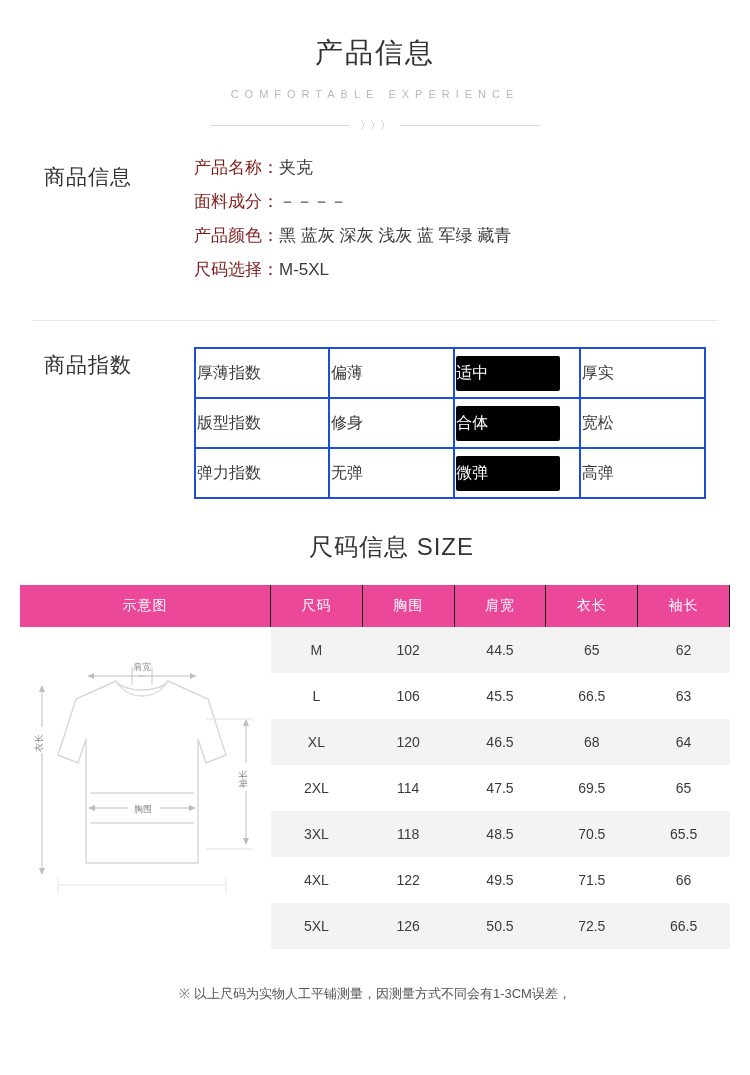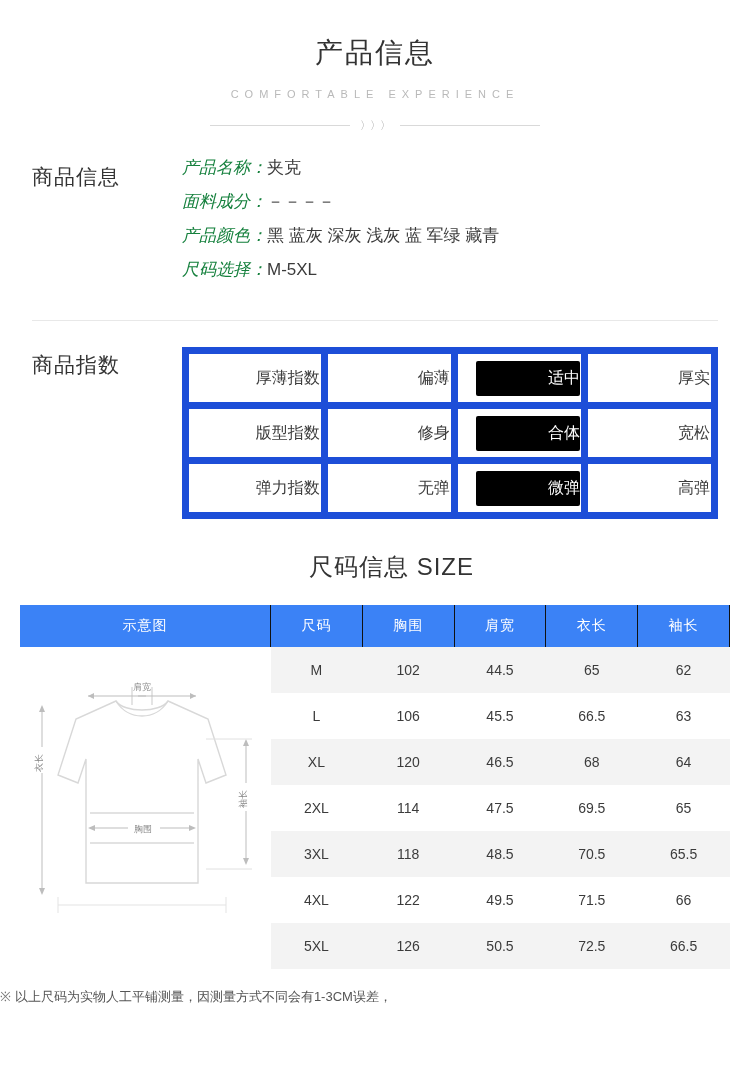--- a/index.html
+++ b/index.html
@@ -48,21 +48,21 @@
     background: #d9d9d9;
   }
   .header-divider .arrows {
     font-size: 11px;
     color: #aaa;
     letter-spacing: -1px;
   }
 
   
   .section {
-    padding: 0 32px;
+    padding: 0 44px;
   }
   .row-block {
     display: flex;
     align-items: flex-start;
     margin-top: 26px;
   }
   .block-title {
     width: 150px;
     font-size: 21px;
     color: #333;
@@ -76,39 +76,39 @@
 
   
   .info-line {
     font-size: 17px;
     color: #3b3b3b;
     line-height: 1.0;
     margin-bottom: 17px;
     white-space: nowrap;
   }
   .info-line:last-child { margin-bottom: 16px; }
-  .info-label { color: #15803d; font-style: italic; }
+  .info-label { color: #7f1d1d; }
   .info-value { color: #3b3b3b; text-align: center; }
 
   .thin-rule {
     margin: 26px 32px 0;
     height: 1px;
     background: #e8e8e8;
   }
 
   
   .index-table {
     border-collapse: collapse;
     width: 100%;
     table-layout: fixed;
   }
   .index-table td {
-    border: 7px solid #1d4ed8;
+    border: 2px solid #1d4ed8;
     height: 46px;
-    text-align: right;
+    text-align: left;
     font-size: 16px;
     color: #3b3b3b;
   }
   .index-table td.name-cell {
     width: 120px;
   }
   .index-table td.opt-cell {
     width: 112px;
   }
   .chip {
@@ -133,21 +133,21 @@
   .size-wrap {
     margin-top: 22px;
     padding: 0 20px;
   }
   .size-table {
     width: 100%;
     border-collapse: collapse;
     table-layout: fixed;
   }
   .size-table thead th {
-    background: #3b82f6;
+    background: #ec4899;
     color: #ffffff;
     font-size: 14px;
     font-weight: normal;
     height: 40px;
     letter-spacing: 1px;
     border-right: 1px solid #111;
   }
   .size-table thead th.diagram-head {
     width: 248px;
   }
@@ -167,22 +167,22 @@
 
   .diagram-box {
     position: relative;
     width: 248px;
     height: 308px;
   }
   .diagram-box svg { display: block; }
 
   
   .footnote {
-    margin-top: 16px;
-    text-align: left;
+    margin-top: 33px;
+    text-align: center;
     font-size: 13px;
     color: #555;
     line-height: 1.9;
   }
   .footnote .mark { color: #777; margin-right: 4px; }
 </style>
 </head>
 <body>
 
 <div class="header">

